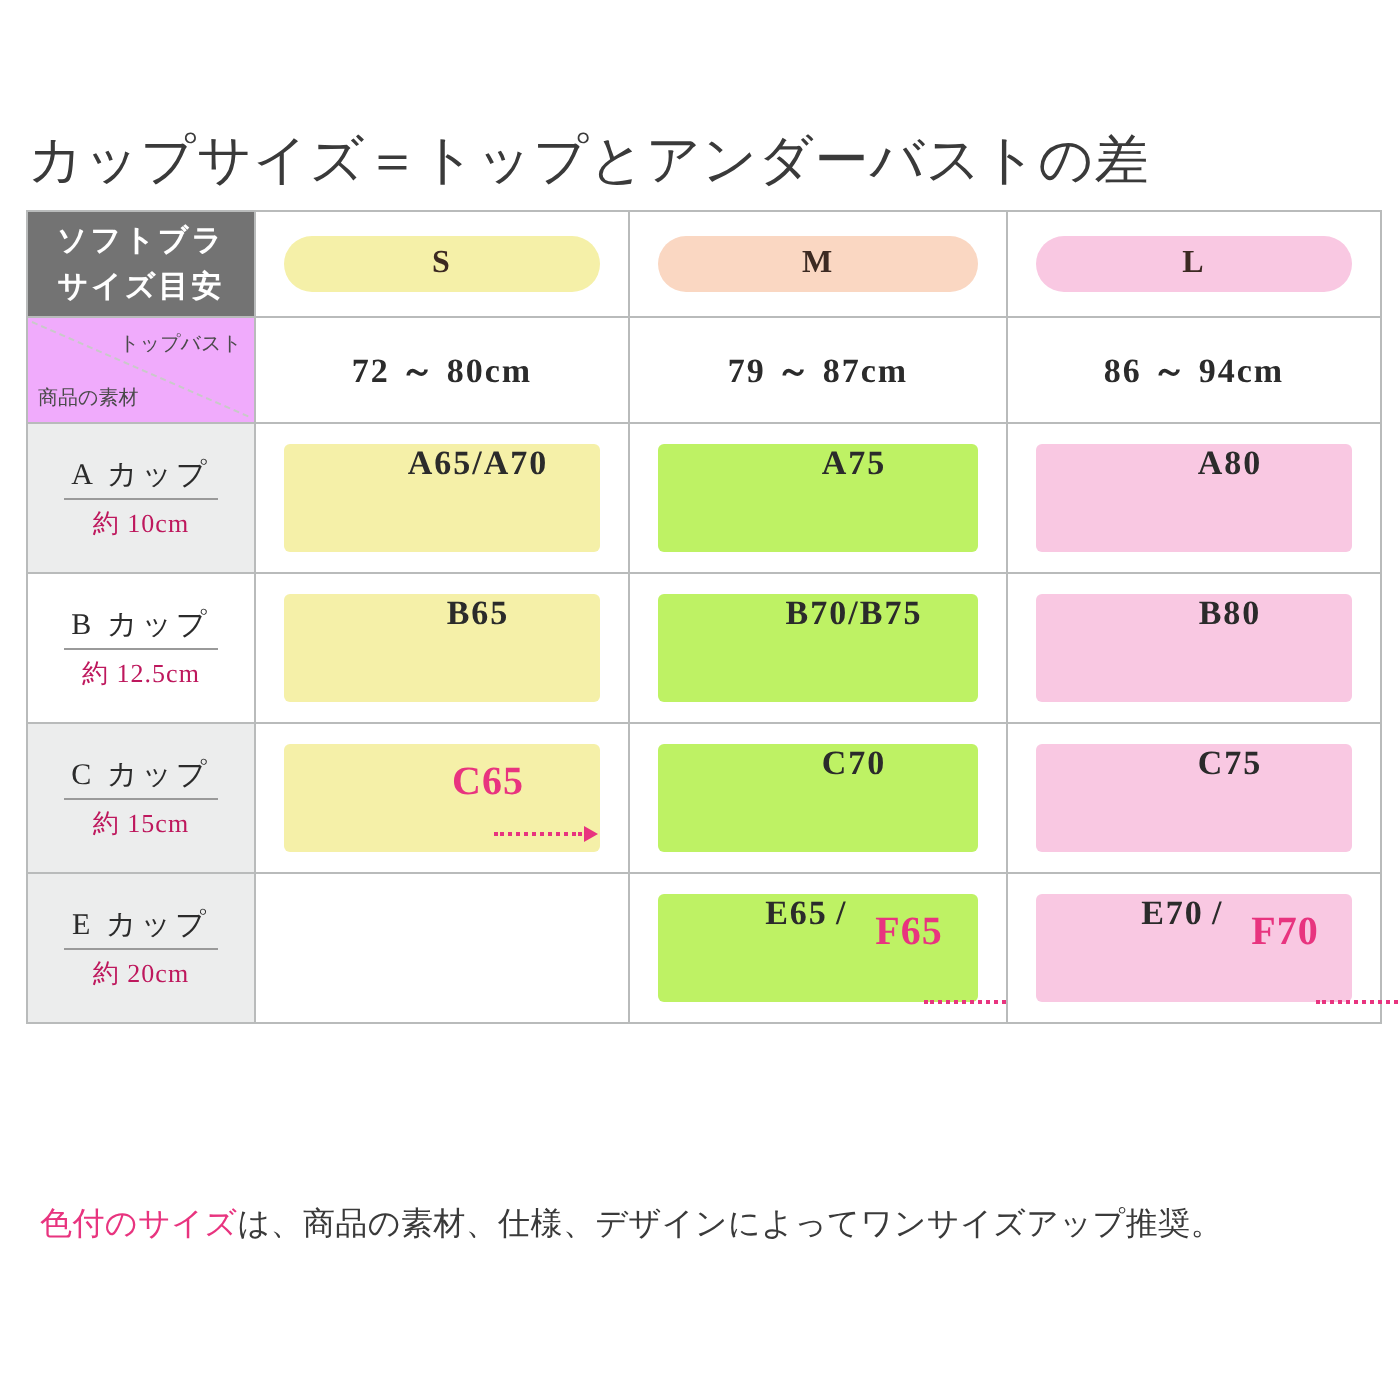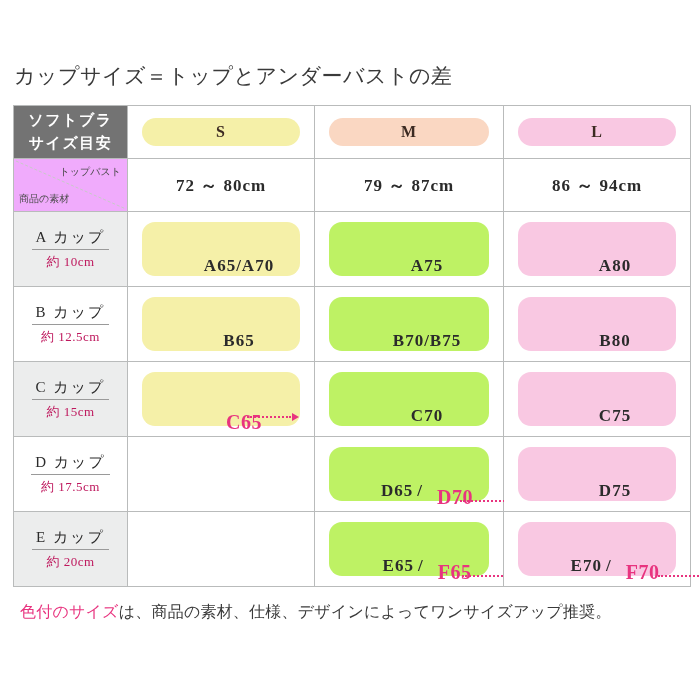--- a/index.html
+++ b/index.html
@@ -9,21 +9,21 @@
     font-family:"Liberation Serif","DejaVu Serif",serif;
     color:#2b2b2b;
     overflow:hidden;
   }
   .page{position:relative;width:700px;height:700px;}
 
   
   .title{
     position:absolute;left:14px;top:62px;
     font-family:Liberation Serif, serif;
-    font-size:21px;letter-spacing:0.5px;color:#3a3a3a;white-space:nowrap;
+    font-size:27px;letter-spacing:0.5px;color:#3a3a3a;white-space:nowrap;
   }
 
   
   .tbl{
     position:absolute;left:13px;top:105px;
     width:677px;
     border-collapse:collapse;
     table-layout:fixed;
   }
   .tbl td{
@@ -96,22 +96,22 @@
     padding:0 4px 2px 4px;
     font-size:15px;letter-spacing:2px;color:#2b2b2b;white-space:nowrap;
   }
   .rowhead .approx{
     display:block;margin-top:3px;
     font-size:13px;color:#be185d;letter-spacing:0.5px;white-space:nowrap;
   }
   .cell{height:74px;background:#fff;position:relative;}
   .box{
     position:relative;
-    display:flex;align-items:flex-end;justify-content:center;
-    height:54px;margin:0 14px;border-radius:13px;
+    display:flex;align-items:flex-start;justify-content:center;
+    height:54px;margin:0 14px;border-radius:3px;
     font-size:17px;font-weight:bold;color:#2b2b2b;letter-spacing:1px;padding-left:36px;
   }
   .box.y{background:#f5f0a8;}
   .box.p{background:#bef264;}
   .box.k{background:#f9c8e2;}
   .box.empty{background:transparent;}
 
   
   .sec{
     color:#e8347f;font-weight:bold;font-size:20px;
@@ -257,45 +257,20 @@
             <span>C70</span>
           </div>
         </td>
         <td class="cell">
           <div class="box k">
             <span>C75</span>
           </div>
         </td>
       </tr>
 
-      <tr>
-        <td class="rowhead">
-          <span class="cup">D カップ</span>
-          <span class="approx">約 17.5cm</span>
-        </td>
-        <td class="cell">
-          <div class="box empty"></div>
-        </td>
-        <td class="cell">
-          <div class="box p">
-            <span>D65</span>
-            <span class="slash">/</span>
-            <span class="sec">D70</span>
-            <span class="arrow a-d70">
-              <span class="dots"></span>
-                <span class="head"></span>
-            </span>
-          </div>
-        </td>
-        <td class="cell">
-          <div class="box k">
-            <span>D75</span>
-          </div>
-        </td>
-      </tr>
 
       <tr>
         <td class="rowhead alt">
           <span class="cup">E カップ</span>
           <span class="approx">約 20cm</span>
         </td>
         <td class="cell">
           <div class="box empty"></div>
         </td>
         <td class="cell">

